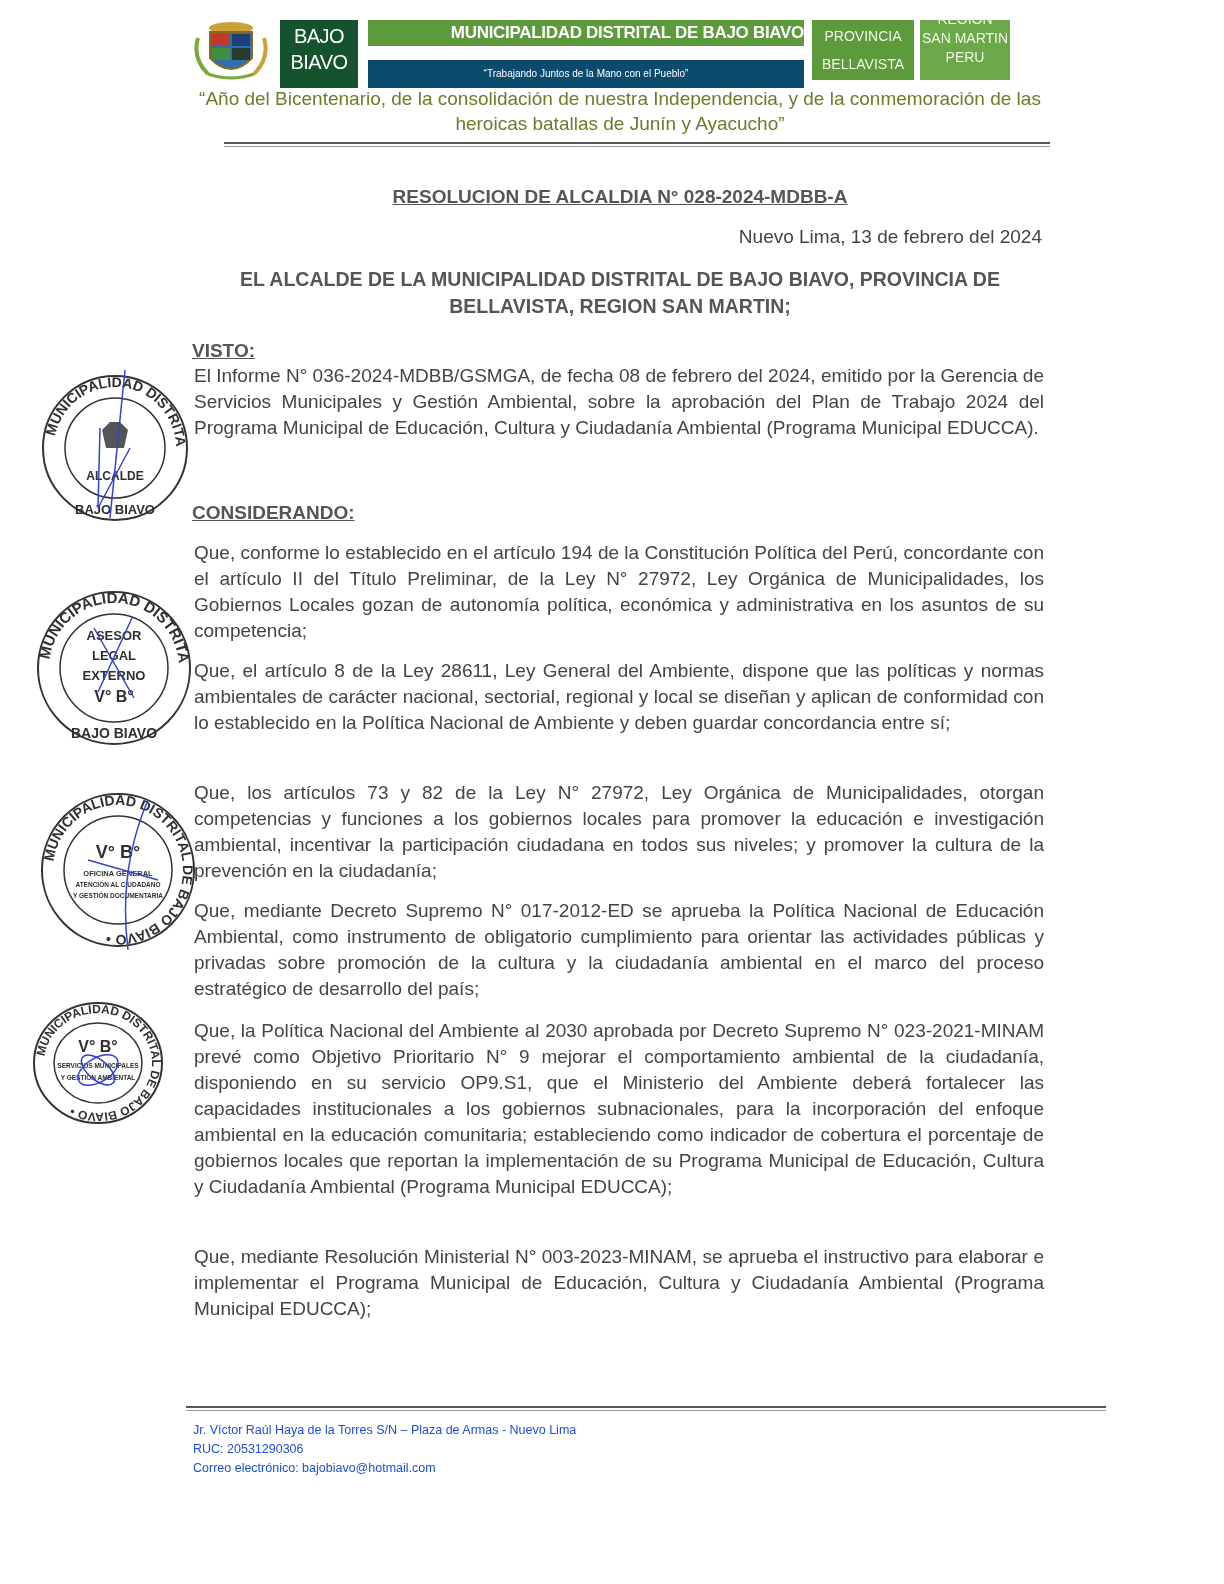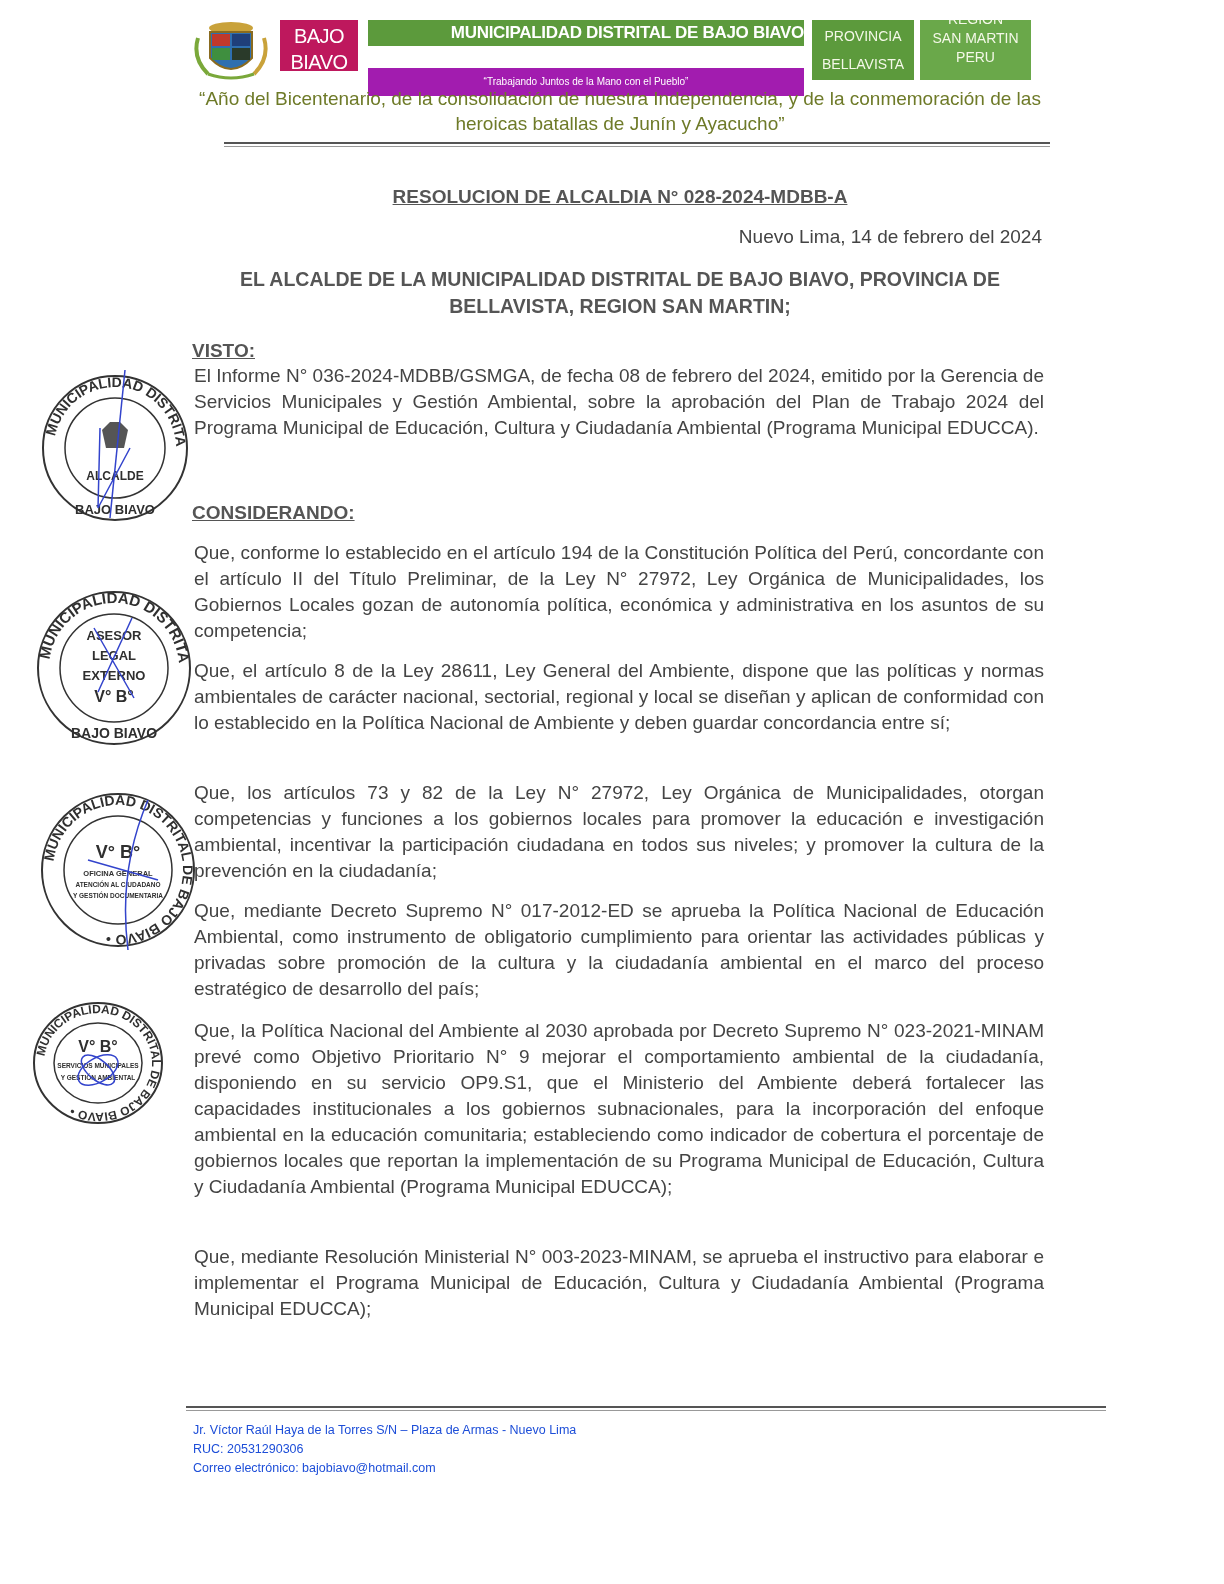--- a/index.html
+++ b/index.html
@@ -1,22 +1,22 @@
 <!DOCTYPE html>
 <html><head>
 <meta charset="utf-8">
 <style>
   html, body { margin: 0; padding: 0; background: #ffffff; }
   body { width: 1224px; height: 1584px; position: relative; overflow: hidden; font-family: "Liberation Sans", sans-serif; color: #3a3a3a; }
   .crest { position: absolute; left: 190px; top: 18px; width: 82px; height: 64px; }
-  .blk-blue { position: absolute; left: 280px; top: 20px; width: 78px; height: 51px; background: #be185d; color: #fff; font-size: 20px; line-height: 26px; text-align: center; padding-top: 3px; box-sizing: border-box; letter-spacing: -0.5px; }
+  .blk-blue { position: absolute; left: 280px; top: 20px; width: 78px; height: 68px; background: #14532d; color: #fff; font-size: 20px; line-height: 26px; text-align: center; padding-top: 3px; box-sizing: border-box; letter-spacing: -0.5px; }
   .blk-main { position: absolute; left: 368px; top: 20px; width: 436px; height: 26px; background: #5c9a3c; color: #fff; font-weight: bold; font-size: 17px; line-height: 26px; text-align: right; letter-spacing: -0.3px; }
-  .blk-motto { position: absolute; left: 368px; top: 68px; width: 436px; height: 28px; background: #a21caf; color: #fff; font-size: 10px; line-height: 28px; text-align: center; }
+  .blk-motto { position: absolute; left: 368px; top: 60px; width: 436px; height: 28px; background: #0c4a6e; color: #fff; font-size: 10px; line-height: 28px; text-align: center; }
   .blk-prov { position: absolute; left: 812px; top: 20px; width: 102px; height: 60px; background: #5c9a3c; color: #f4f8e8; font-size: 14px; line-height: 28px; text-align: center; padding-top: 2px; box-sizing: border-box; }
-  .blk-region { position: absolute; left: 920px; top: 20px; width: 111px; height: 60px; background: #6aa84a; color: #f4f8e8; font-size: 14px; line-height: 19px; text-align: center; overflow: hidden; }
+  .blk-region { position: absolute; left: 920px; top: 20px; width: 90px; height: 60px; background: #6aa84a; color: #f4f8e8; font-size: 14px; line-height: 19px; text-align: center; overflow: hidden; }
   .blk-region .cut { margin-top: -10px; display: block; }
 
   .year-motto { position: absolute; left: 190px; top: 86px; width: 860px; text-align: center; font-size: 19px; line-height: 25px; color: #6e7a28; }
   .hr-top { position: absolute; left: 224px; top: 142px; width: 826px; height: 2px; background: #555; }
   .hr-top2 { position: absolute; left: 224px; top: 146px; width: 826px; height: 1px; background: #999; }
 
   .title { position: absolute; left: 190px; top: 186px; width: 860px; text-align: center; font-size: 19px; font-weight: bold; text-decoration: underline; color: #555; }
   .place-date { position: absolute; right: 182px; top: 226px; font-size: 19px; color: #444; }
   .authority { position: absolute; left: 190px; top: 266px; width: 860px; text-align: center; font-size: 19.5px; font-weight: bold; line-height: 27px; color: #555; }
 
@@ -62,21 +62,21 @@
   <span class="cut">REGION</span>
   <div>SAN MARTIN</div>
   <div>PERU</div>
 </div>
 
 <div class="year-motto">“Año del Bicentenario, de la consolidación de nuestra Independencia, y de la conmemoración de las heroicas batallas de Junín y Ayacucho”</div>
 <div class="hr-top"></div>
 <div class="hr-top2"></div>
 
 <div class="title">RESOLUCION DE ALCALDIA N° 028-2024-MDBB-A</div>
-<div class="place-date">Nuevo Lima, 14 de febrero del 2024</div>
+<div class="place-date">Nuevo Lima, 13 de febrero del 2024</div>
 <div class="authority">EL ALCALDE DE LA MUNICIPALIDAD DISTRITAL DE BAJO BIAVO, PROVINCIA DE BELLAVISTA, REGION SAN MARTIN;</div>
 
 <div class="section-h" style="top:340px;">VISTO:</div>
 <div class="para" style="top:363px;">El Informe N° 036-2024-MDBB/GSMGA, de fecha 08 de febrero del 2024, emitido por la Gerencia de Servicios Municipales y Gestión Ambiental, sobre la aprobación del Plan de Trabajo 2024 del Programa Municipal de Educación, Cultura y Ciudadanía Ambiental (Programa Municipal EDUCCA).</div>
 
 <div class="section-h" style="top:502px;">CONSIDERANDO:</div>
 <div class="para" style="top:540px;">Que, conforme lo establecido en el artículo 194 de la Constitución Política del Perú, concordante con el artículo II del Título Preliminar, de la Ley N° 27972, Ley Orgánica de Municipalidades, los Gobiernos Locales gozan de autonomía política, económica y administrativa en los asuntos de su competencia;</div>
 <div class="para" style="top:658px;">Que, el artículo 8 de la Ley 28611, Ley General del Ambiente, dispone que las políticas y normas ambientales de carácter nacional, sectorial, regional y local se diseñan y aplican de conformidad con lo establecido en la Política Nacional de Ambiente y deben guardar concordancia entre sí;</div>
 <div class="para" style="top:780px;">Que, los artículos 73 y 82 de la Ley N° 27972, Ley Orgánica de Municipalidades, otorgan competencias y funciones a los gobiernos locales para promover la educación e investigación ambiental, incentivar la participación ciudadana en todos sus niveles; y promover la cultura de la prevención en la ciudadanía;</div>
 <div class="para" style="top:898px;">Que, mediante Decreto Supremo N° 017-2012-ED se aprueba la Política Nacional de Educación Ambiental, como instrumento de obligatorio cumplimiento para orientar las actividades públicas y privadas sobre promoción de la cultura y la ciudadanía ambiental en el marco del proceso estratégico de desarrollo del país;</div>

